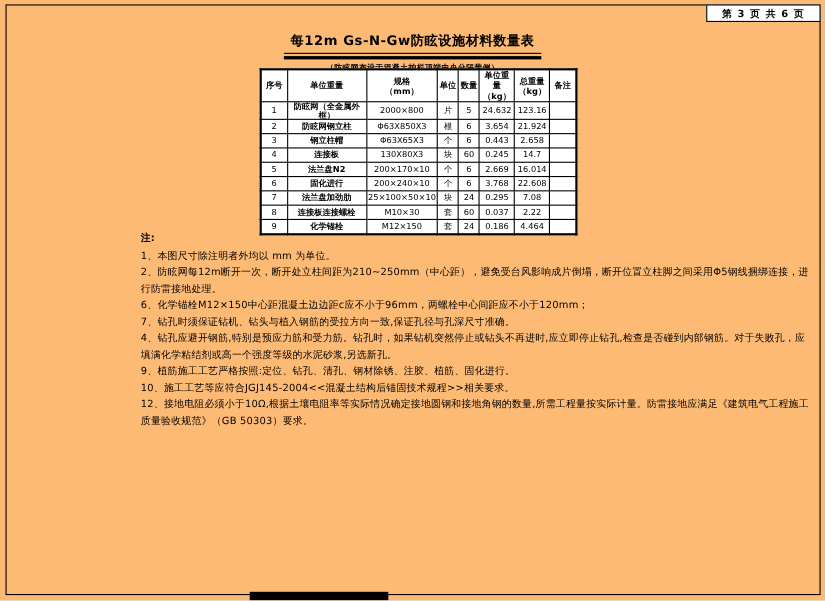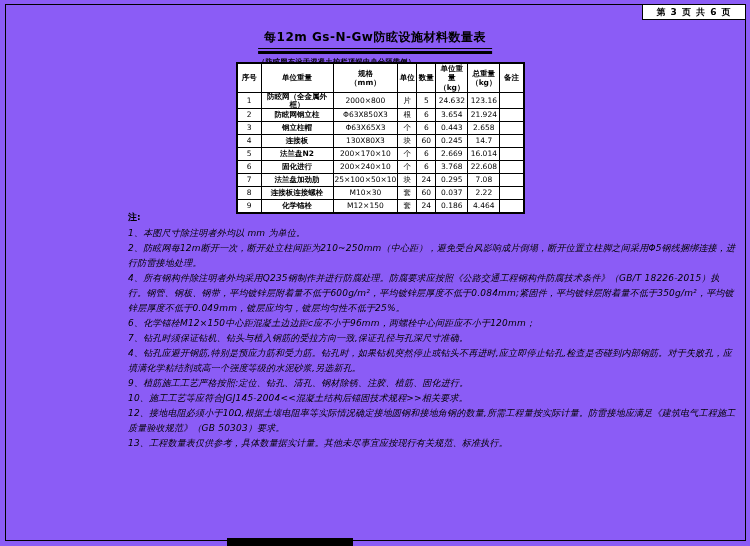--- a/index.html
+++ b/index.html
@@ -1,19 +1,19 @@
 <!DOCTYPE html>
 <html><head>
 <meta charset="utf-8">
 <style>
   html, body { margin: 0; padding: 0; background: #e8e8e8; }
   .sheet {
     position: relative;
     width: 750px; height: 546px;
-    background: #8b5cf6;
+    background: #fdba74;
     font-family: "DejaVu Sans", sans-serif;
     color: #000;
     overflow: hidden;
   }
   .frame {
     position: absolute;
     left: 5px; top: 4px; right: 4px; bottom: 5px;
     border: 1.5px solid #000;
   }
   .pagebox {
@@ -22,21 +22,21 @@
     width: 102px; height: 14px;
     border: 1.5px solid #000;
     background: #fff;
     display: flex; align-items: center; justify-content: center;
     font-size: 9px; font-weight: bold; letter-spacing: 1px;
   }
   .titleblock {
     position: absolute;
     top: 26px; left: 50%;
     transform: translateX(-50%);
-    text-align: left;
+    text-align: center;
   }
   .title-main {
     display: inline-block;
     font-size: 12px; font-weight: bold;
     letter-spacing: 0.5px;
     padding: 0 6px 2px 6px;
     border-bottom: 1px solid #000;
   }
   .title-rule {
     height: 3px; background: #000;
@@ -70,21 +70,21 @@
   }
   table.materials tbody td { height: 12px; line-height: 1; }
   table.materials tbody td.name-col { font-weight: bold; }
   .notes {
     position: absolute;
     top: 210px; left: 128px; right: 14px;
     font-size: 9px;
     line-height: 15px;
   }
   .note-label { font-weight: bold; margin: 0 0 1px 0; }
-  .note-line { margin: 0; letter-spacing: 0.2px; font-style: italic; }
+  .note-line { margin: 0; letter-spacing: 0.2px; }
   .bottom-strip {
     position: absolute;
     left: 227px; bottom: 0;
     width: 126px; height: 8px;
     background: #000;
   }
 </style>
 </head>
 <body>
 
@@ -220,26 +220,24 @@
           <td></td>
         </tr>
       </tbody>
   </table>
 
   <div class="notes">
     <p class="note-label">注:</p>
     <div>
         <p class="note-line">1、本图尺寸除注明者外均以 mm 为单位。</p>
         <p class="note-line">2、防眩网每12m断开一次，断开处立柱间距为210~250mm（中心距），避免受台风影响成片倒塌，断开位置立柱脚之间采用Φ5钢线捆绑连接，进行防雷接地处理。</p>
-        <p class="note-line">4、所有钢构件除注明者外均采用Q235钢制作并进行防腐处理。防腐要求应按照《公路交通工程钢构件防腐技术条件》（GB/T 18226-2015）执行。钢管、钢板、钢带，平均镀锌层附着量不低于600g/m²，平均镀锌层厚度不低于0.084mm;紧固件，平均镀锌层附着量不低于350g/m²，平均镀锌层厚度不低于0.049mm，镀层应均匀，镀层均匀性不低于25%。</p>
         <p class="note-line">6、化学锚栓M12×150中心距混凝土边边距c应不小于96mm，两螺栓中心间距应不小于120mm；</p>
         <p class="note-line">7、钻孔时须保证钻机、钻头与植入钢筋的受拉方向一致,保证孔径与孔深尺寸准确。</p>
         <p class="note-line">4、钻孔应避开钢筋,特别是预应力筋和受力筋。钻孔时，如果钻机突然停止或钻头不再进时,应立即停止钻孔,检查是否碰到内部钢筋。对于失败孔，应填满化学粘结剂或高一个强度等级的水泥砂浆,另选新孔。</p>
         <p class="note-line">9、植筋施工工艺严格按照:定位、钻孔、清孔、钢材除锈、注胶、植筋、固化进行。</p>
         <p class="note-line">10、施工工艺等应符合JGJ145-2004&lt;&lt;混凝土结构后锚固技术规程&gt;&gt;相关要求。</p>
         <p class="note-line">12、接地电阻必须小于10Ω,根据土壤电阻率等实际情况确定接地圆钢和接地角钢的数量,所需工程量按实际计量。防雷接地应满足《建筑电气工程施工质量验收规范》（GB 50303）要求。</p>
-        <p class="note-line">13、工程数量表仅供参考，具体数量据实计量。其他未尽事宜应按现行有关规范、标准执行。</p>
       </div>
   </div>
 
   <div class="bottom-strip"></div>
 
 </div>
 
 </body></html>

